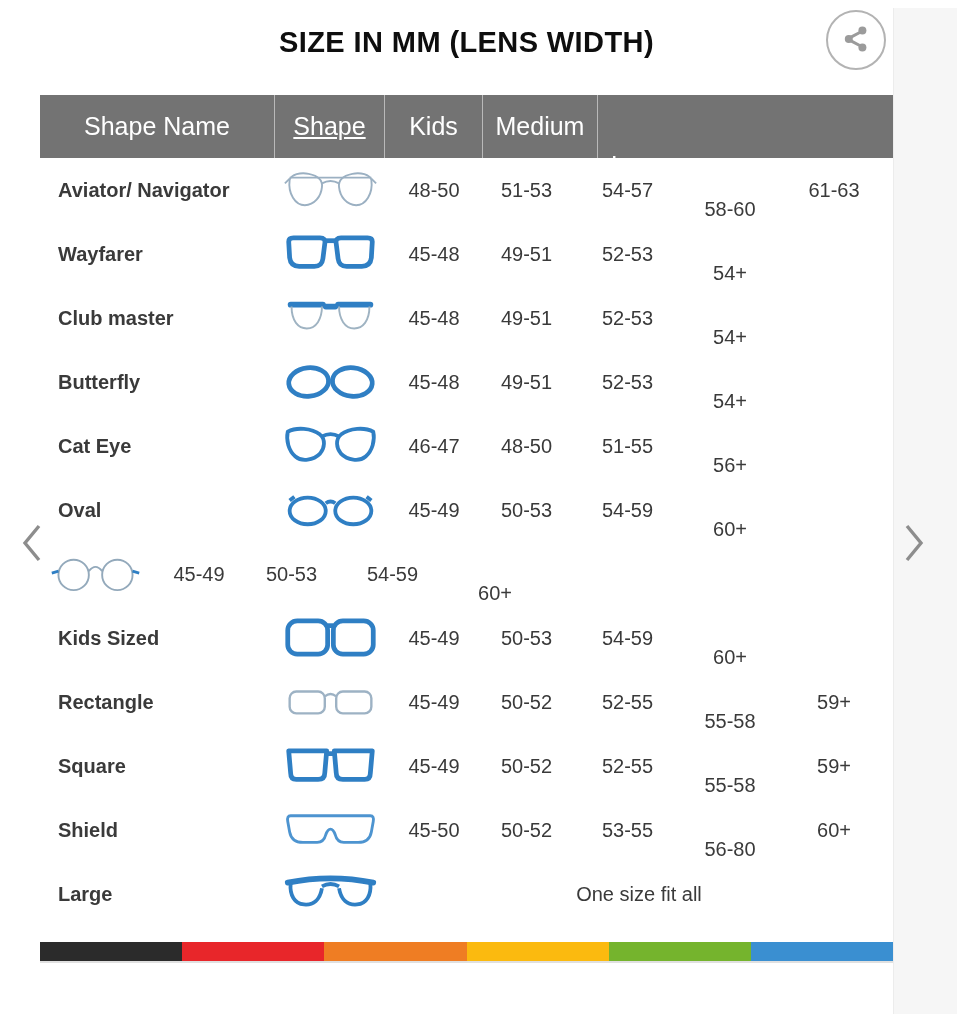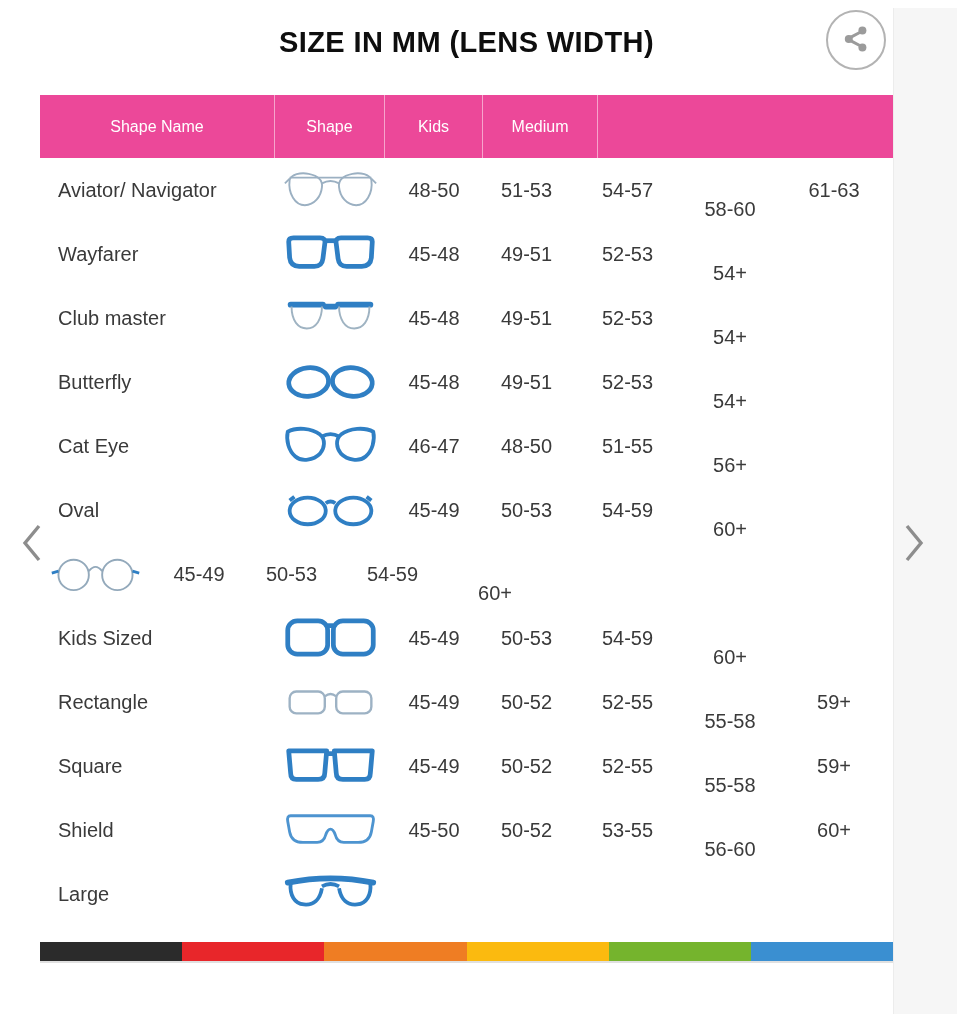--- a/index.html
+++ b/index.html
@@ -18,32 +18,32 @@
     letter-spacing:.4px;
   }
   .share-btn{
     position:absolute;left:826px;top:10px;width:60px;height:60px;
     border-radius:50%;border:2px solid #b3b3b3;background:#fff;
     box-sizing:border-box;display:flex;align-items:center;justify-content:center;
     cursor:pointer;
   }
   .thead{
     position:absolute;left:40px;top:95px;width:853px;height:63px;
-    display:flex;background:#ec4899;color:#ffffff;font-size:16px;
+    display:flex;background:#737373;color:#ffffff;font-size:25px;
   }
   .hcell{
     display:flex;align-items:center;justify-content:center;height:100%;
     box-sizing:border-box;border-right:1px solid rgba(255,255,255,.5);
   }
   .hcell:last-child{border-right:none;}
   .tbody{position:absolute;left:40px;top:158px;width:853px;}
   .trow{display:flex;height:64px;align-items:center;font-size:20px;color:#3a3a3a;}
   .cell{box-sizing:border-box;display:flex;align-items:center;justify-content:center;}
-  .cell-name{justify-content:flex-start;padding-left:18px;}
-  .w0{width:235px;} .w1{width:110px;} .w2{width:98px;} .w3{width:87px;}
+  .cell-name{justify-content:flex-start;padding-left:18px;font-weight:bold;}
+  .w0{width:235px;} .w1{width:110px;text-decoration:underline;} .w2{width:98px;} .w3{width:87px;}
   .w4{width:115px;} .w5{width:90px;margin-top:39px;} .w6{width:118px;}
   .wspan{width:508px;}
   .shape-icon{display:flex;align-items:center;justify-content:center;}
   .shape-icon svg{display:block;}
   .chevron{
     position:absolute;top:519px;width:40px;height:50px;background:none;border:none;
     padding:0;cursor:pointer;display:flex;align-items:center;justify-content:center;
   }
   .chevron-left{left:12px;}
   .chevron-right{left:894px;}
@@ -265,35 +265,36 @@
     <div class="trow">
       <div class="cell cell-name w0">Shield</div>
       <div class="cell shape-icon w1">
         <svg width="95" height="46" viewBox="0 0 100 48">
           <path d="M8 9 L92 9 Q96 9 95 15 L93 26 Q91 37 79 37 L64 37 Q57 37 55 29 Q53 23 50 23 Q47 23 45 29 Q43 37 36 37 L21 37 Q9 37 7 26 L5 15 Q4 9 8 9 Z" fill="none" stroke="#4d94d0" stroke-width="3" stroke-linejoin="round"></path>
         </svg>
       </div>
       <div class="cell w2">45-50</div>
       <div class="cell w3">50-52</div>
       <div class="cell w4">53-55</div>
-      <div class="cell w5">56-60</div>
+      <div class="cell w5">56-80</div>
       <div class="cell w6">60+</div>
     </div>
     <div class="trow">
       <div class="cell cell-name w0">Large</div>
       <div class="cell shape-icon w1">
         <svg width="95" height="46" viewBox="0 0 100 48">
           <path d="M5 12 Q50 3 95 12" fill="none" stroke="#2f7fc4" stroke-width="6" stroke-linecap="round"></path>
           <g fill="none" stroke="#2f7fc4" stroke-width="4">
             <path d="M8 13 C7 25 12 34 22 35 C32 36 39 30 41 18"></path>
             <path d="M92 13 C93 25 88 34 78 35 C68 36 61 30 59 18"></path>
             <path d="M41 16 Q50 11 59 16"></path>
           </g>
         </svg>
       </div>
+      <div class="cell wspan">One size fit all</div>
     </div>
   </div>
 
 <button class="chevron chevron-left">
   <span>
     <svg width="32" height="46" viewBox="0 0 32 46">
       <path d="M23 6 L9 23 L23 40" fill="none" stroke="#8d8d8d" stroke-width="3.4"></path>
     </svg>
   </span>
 </button>

